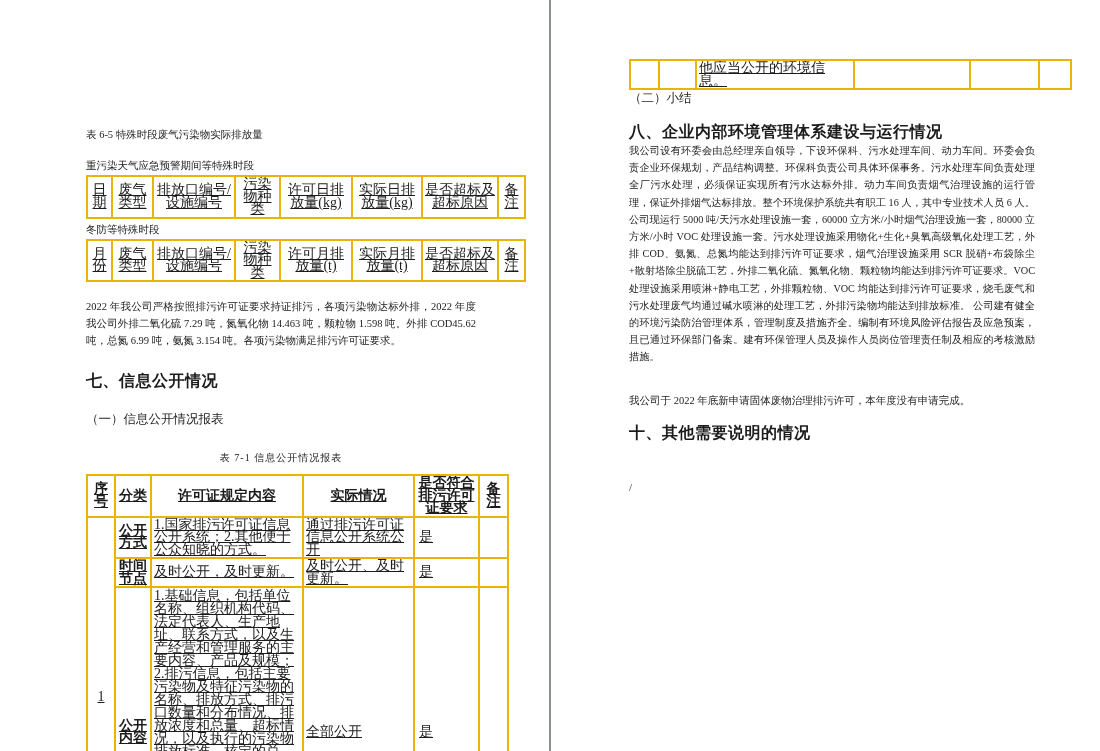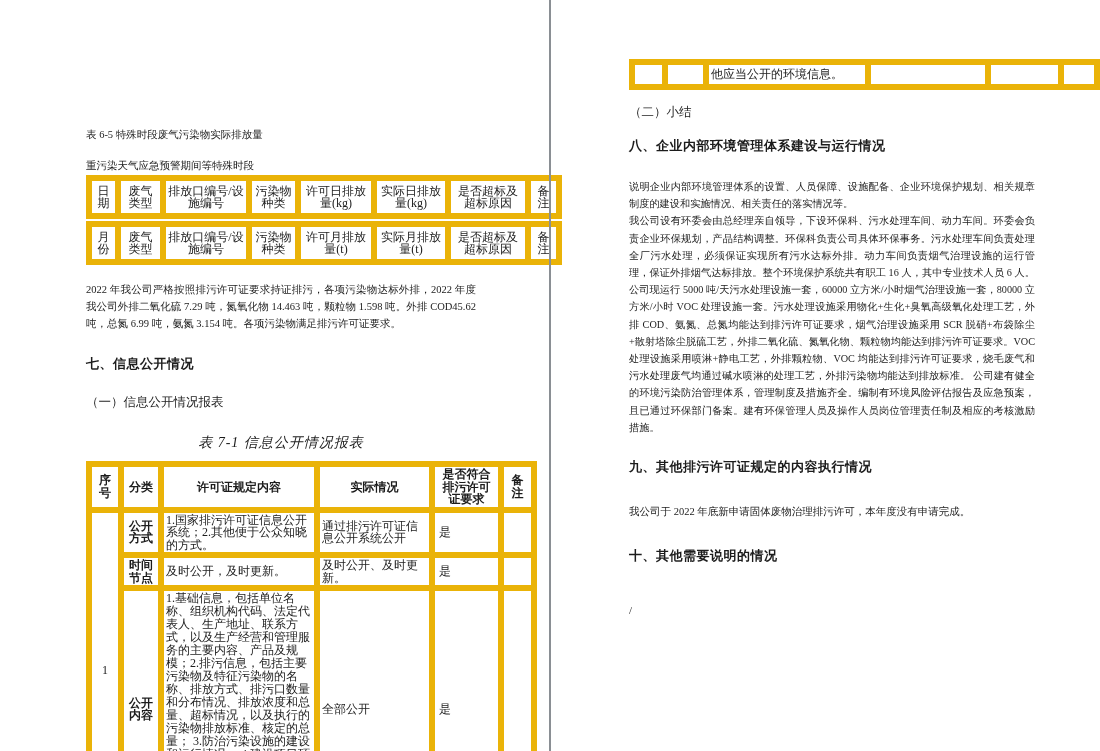--- a/index.html
+++ b/index.html
@@ -9,30 +9,30 @@
   }
   .divider{position:absolute;left:549px;top:0;width:2px;height:751px;background:#8a8f94;}
   .page{position:absolute;top:0;height:751px;}
   .page-left{left:8px;width:549px;margin-top:40px;}
   .page-right{left:551px;width:549px;}
   .content{position:absolute;top:0;}
   .content-left{left:78px;width:390px;}
   .content-right{left:78px;width:406px;}
 
   .caption{font-size:10.5px;line-height:14px;}
-  .caption-center{font-size:14px;text-align:center;letter-spacing:1px;font-style:italic;}
+  .caption-center{font-size:10px;text-align:center;letter-spacing:1px;}
   .tbl-label{font-size:10.5px;line-height:14px;}
   .para{font-size:10.5px;line-height:17px;text-align:justify;}
   .sub-heading{font-size:12.5px;line-height:16px;font-family:"Liberation Serif","DejaVu Serif",serif;}
-  .big-heading{font-size:13px;line-height:20px;font-weight:bold;
+  .big-heading{font-size:16px;line-height:20px;font-weight:bold;
     font-family:"Liberation Sans","DejaVu Sans",sans-serif;letter-spacing:0.5px;}
 
   table{border-collapse:collapse;table-layout:fixed;}
-  td,th{border:6px solid #eab308;font-size:12px;line-height:12.5px;padding:1px 2px;
-    text-align:center;vertical-align:middle;font-weight:normal;overflow:hidden;word-break:break-all;}
+  td,th{border:2px solid #eab308;font-size:14px;line-height:12.5px;padding:1px 2px;
+    text-align:center;vertical-align:middle;font-weight:normal;overflow:hidden;word-break:break-all;text-decoration:underline;}
 
   
   .t65{width:390px;padding-left:26px;}
   .t65 .c0{width:19px;} .t65 .c1{width:35px;} .t65 .c2{width:76px;} .t65 .c3{width:39px;}
   .t65 .c4{width:66px;} .t65 .c5{width:64px;} .t65 .c6{width:70px;} .t65 .c7{width:21px;}
   .t65 th{height:30px;}
 
   
   .t71{width:385px;}
   .t71 .k0{width:22px;} .t71 .k1{width:30px;text-align:center;} .t71 .k2{width:146px;} .t71 .k3{width:105px;}
@@ -73,20 +73,21 @@
           <th class="c2">排放口编号/设施编号</th>
           <th class="c3">污染物种类</th>
           <th class="c4">许可日排放量(kg)</th>
           <th class="c5">实际日排放量(kg)</th>
           <th class="c6">是否超标及超标原因</th>
           <th class="c7">备注</th>
         </tr>
       </tbody>
         </table>
 
+      <div class="tbl-label" style="margin-top:4px;">冬防等特殊时段</div>
 
       <table class="t65" style="margin-top:2px;">
         <tbody>
             <tr>
           <th class="c0">月份</th>
           <th class="c1">废气类型</th>
           <th class="c2">排放口编号/设施编号</th>
           <th class="c3">污染物种类</th>
           <th class="c4">许可月排放量(t)</th>
           <th class="c5">实际月排放量(t)</th>
@@ -154,33 +155,31 @@
           <td class="k0"></td>
           <td class="k1"></td>
           <td class="k2 txt">他应当公开的环境信息。</td>
           <td class="k3"></td>
           <td class="k4"></td>
           <td class="k5"></td>
         </tr>
       </tbody>
         </table>
 
-      <div class="sub-heading" style="margin-top:14px;">（二）小结</div>
+      <div class="sub-heading" style="margin-top:0;">（二）小结</div>
 
 
       <div class="big-heading" style="margin-top:16px;">八、企业内部环境管理体系建设与运行情况</div>
 
-      <div class="para" style="margin-top:22px;font-size:10.2px;line-height:17.2px;">说明企业内部环境管理体系的设置、人员保障、设施配备、企业环境保护规划、相关规章制度的建设和实施情况、相关责任的落实情况等。</div>
 
       <div class="para" style="margin-top:0;font-size:10.2px;line-height:17.2px;">我公司设有环委会由总经理亲自领导，下设环保科、污水处理车间、动力车间。环委会负责企业环保规划，产品结构调整。环保科负责公司具体环保事务。污水处理车间负责处理全厂污水处理，必须保证实现所有污水达标外排。动力车间负责烟气治理设施的运行管理，保证外排烟气达标排放。整个环境保护系统共有职工 16 人，其中专业技术人员 6 人。公司现运行 5000 吨/天污水处理设施一套，60000 立方米/小时烟气治理设施一套，80000 立方米/小时 VOC 处理设施一套。污水处理设施采用物化+生化+臭氧高级氧化处理工艺，外排 COD、氨氮、总氮均能达到排污许可证要求，烟气治理设施采用 SCR 脱硝+布袋除尘+散射塔除尘脱硫工艺，外排二氧化硫、氮氧化物、颗粒物均能达到排污许可证要求。VOC 处理设施采用喷淋+静电工艺，外排颗粒物、VOC 均能达到排污许可证要求，烧毛废气和污水处理废气均通过碱水喷淋的处理工艺，外排污染物均能达到排放标准。 公司建有健全的环境污染防治管理体系，管理制度及措施齐全。编制有环境风险评估报告及应急预案，且已通过环保部门备案。建有环保管理人员及操作人员岗位管理责任制及相应的考核激励措施。</div>
 
-      <div class="big-heading" style="margin-top:21px;">九、其他排污许可证规定的内容执行情况</div>
 
       <div class="para" style="margin-top:26px;">我公司于 2022 年底新申请固体废物治理排污许可，本年度没有申请完成。</div>
 
-      <div class="big-heading" style="margin-top:26px;">十、其他需要说明的情况</div>
+      <div class="big-heading" style="margin-top:14px;">十、其他需要说明的情况</div>
 
       <div class="para slash" style="margin-top:36px;">/</div>
 
     </div>
   </div>
 
 </div>
 
 </body></html>

